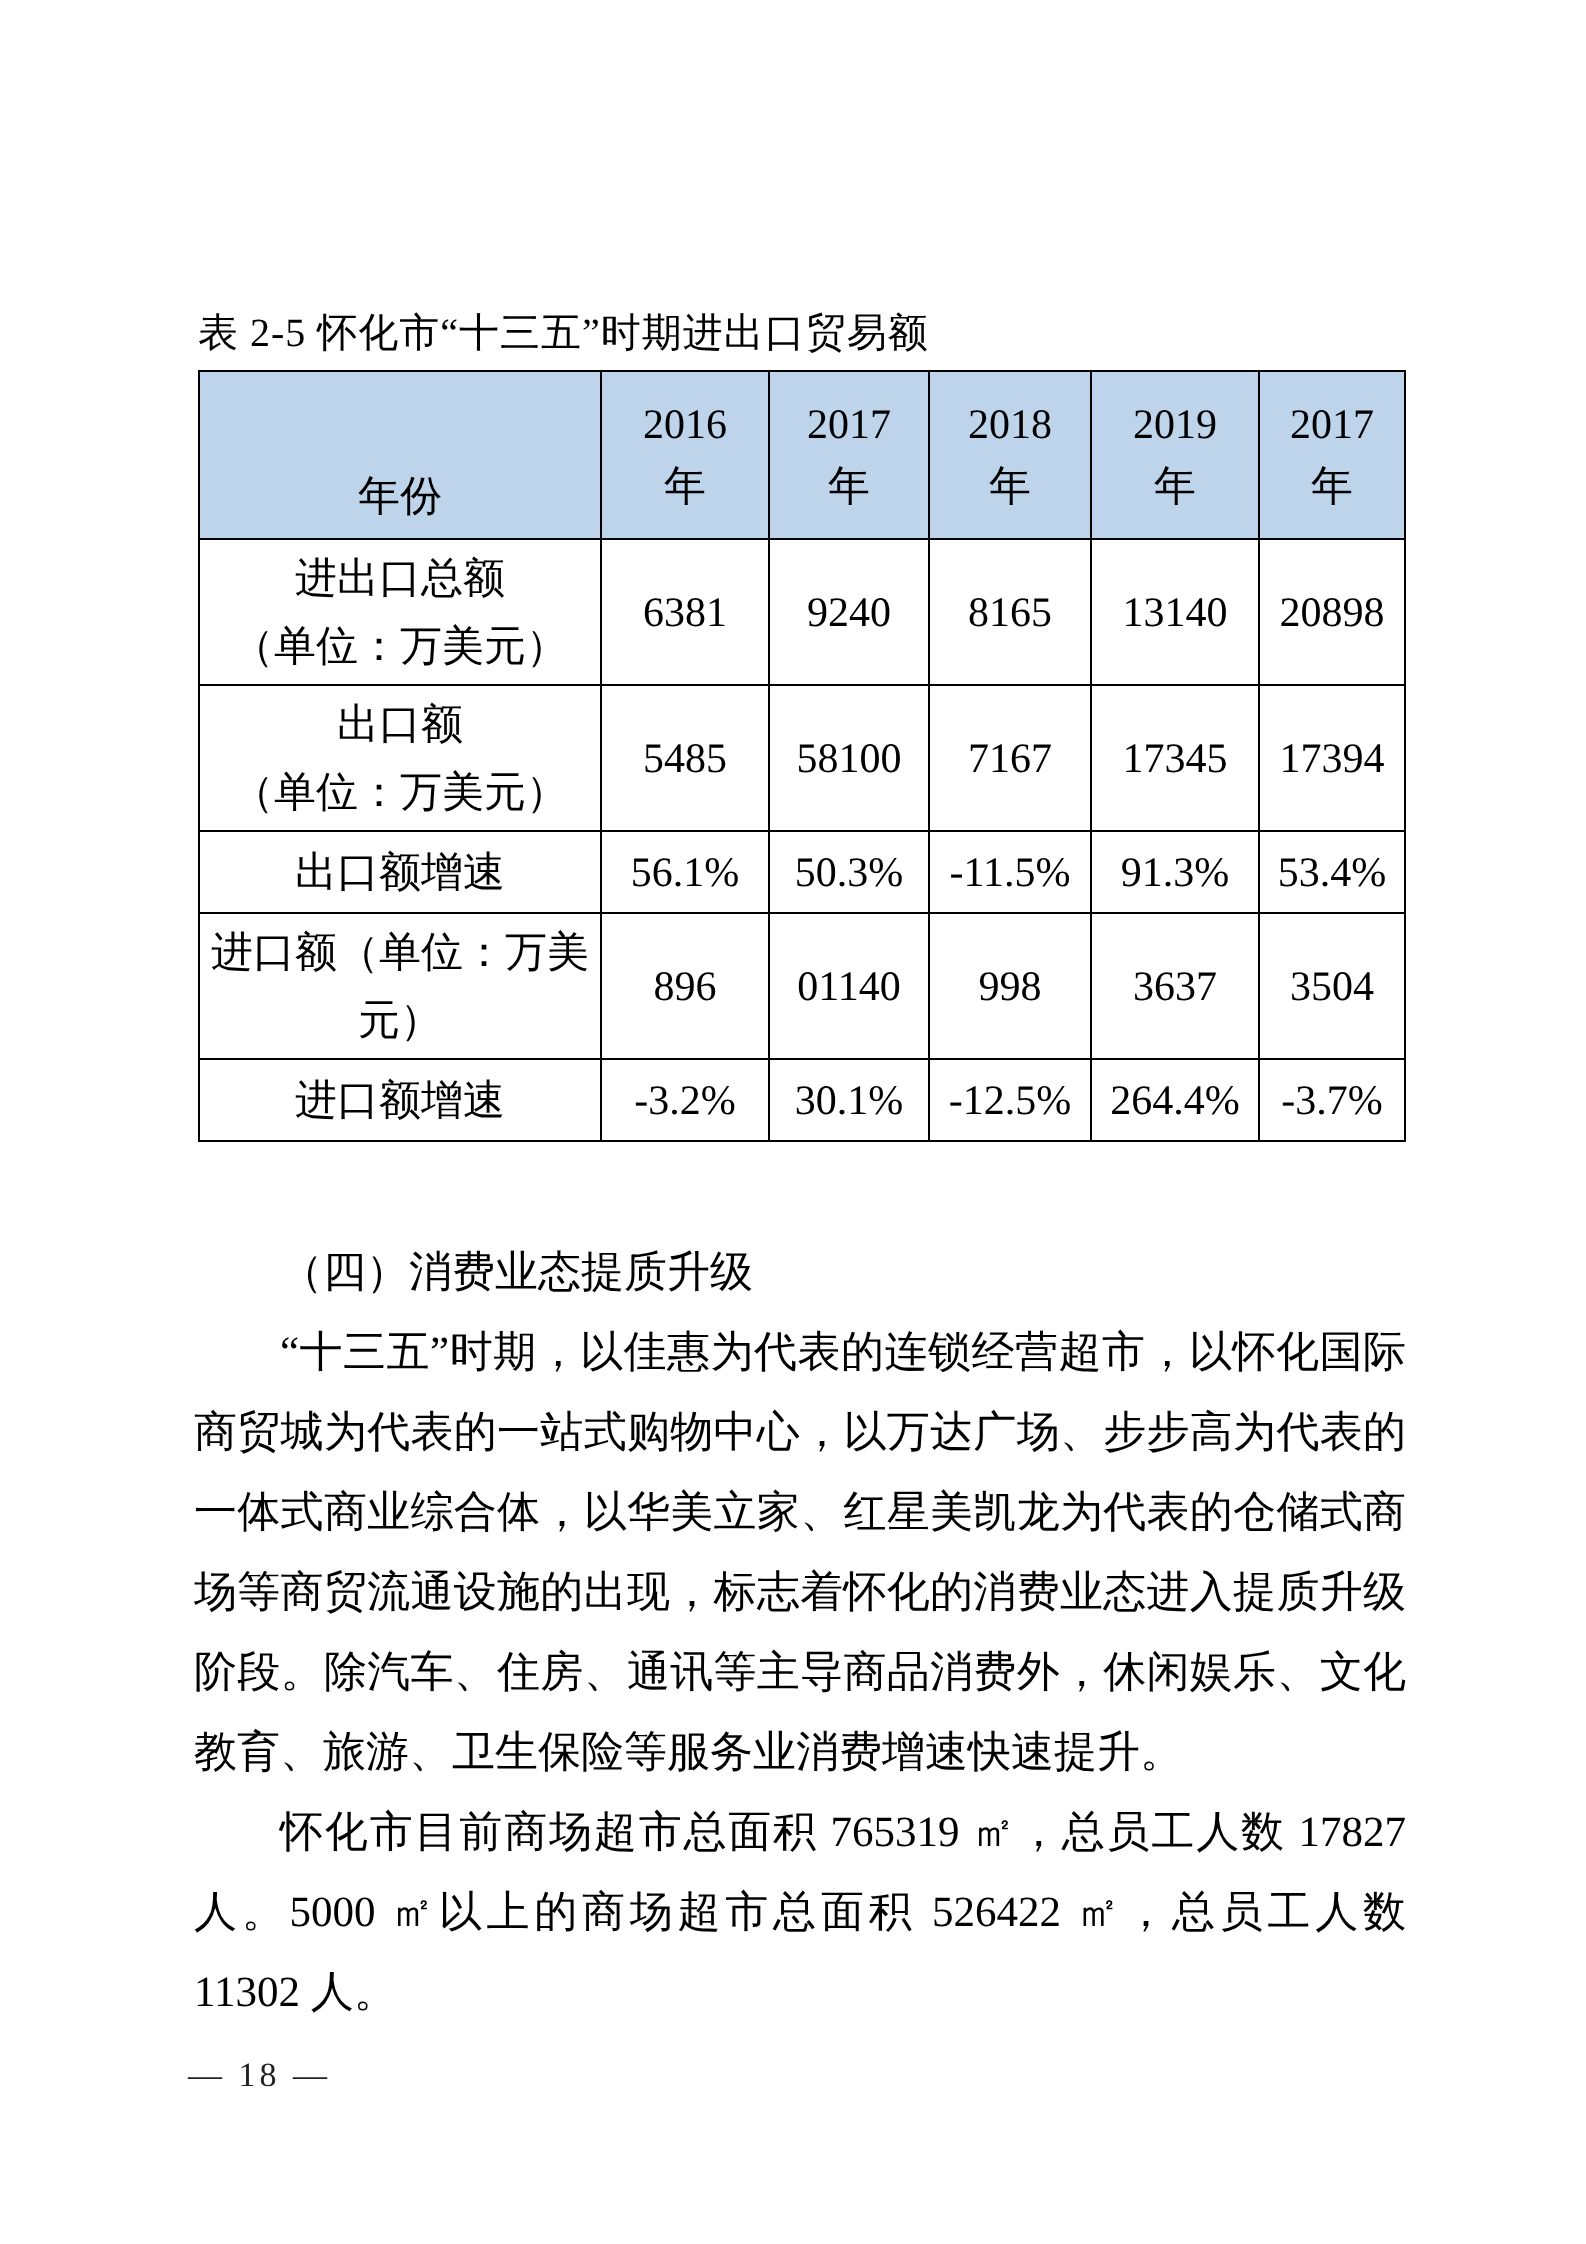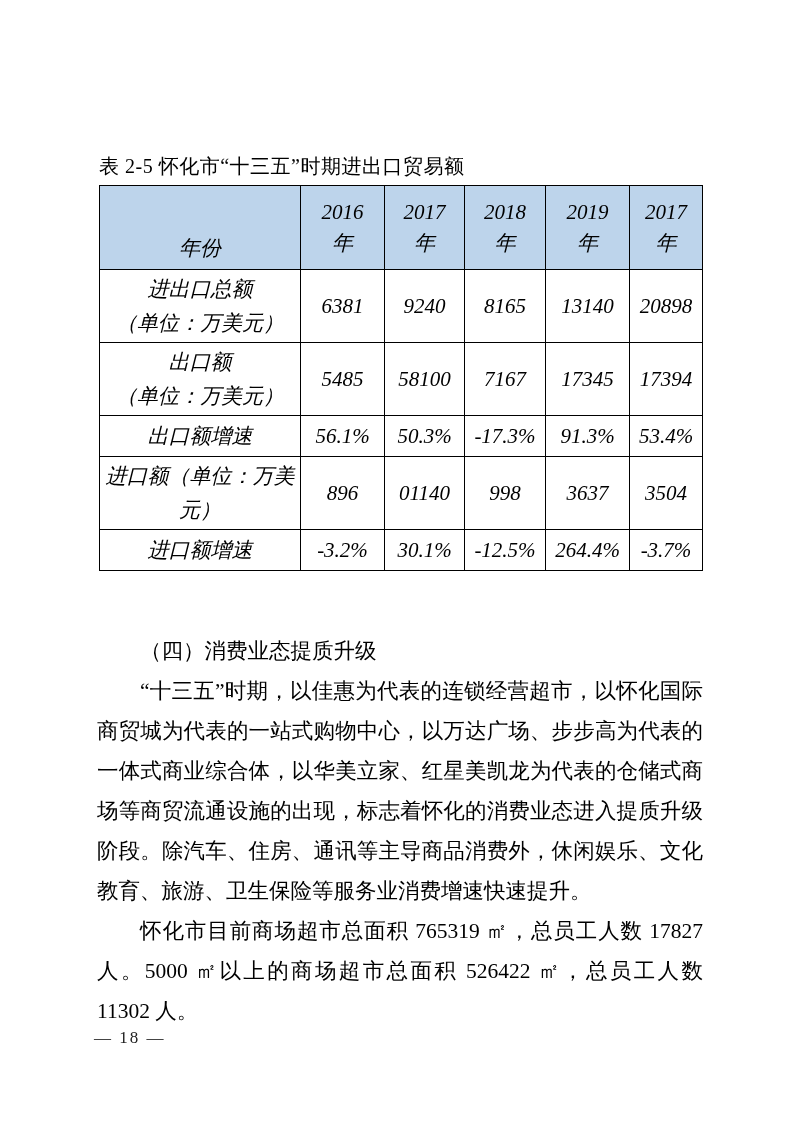--- a/index.html
+++ b/index.html
@@ -30,21 +30,20 @@
     border-collapse: collapse;
     table-layout: fixed;
   }
   table.trade td {
     border: 1.5px solid #000;
     text-align: center;
     vertical-align: middle;
     font-size: 21px;
     padding: 0;
     overflow: hidden;
-    font-style: italic;
   }
   tr.head td {
     background: #BDD4EB;
     height: 74px;
     white-space: pre-line;
     line-height: 31px;
   }
   tr.head td.corner {
     vertical-align: bottom;
     padding-bottom: 9px;
@@ -53,21 +52,21 @@
   td.rowlabel {
     white-space: pre-line;
     line-height: 34px;
     font-size: 20px;
   }
   tr.tall td { height: 72px; }
   tr.short td { height: 40px; }
   .textblock {
     position: absolute;
     left: 97px;
-    top: 631px;
+    top: 616px;
     width: 606px;
     font-size: 21.5px;
     line-height: 40px;
     text-align: justify;
   }
   .heading {
     margin: 0;
     text-indent: 43px;
     font-weight: normal;
     font-size: 21.5px;
@@ -134,21 +133,21 @@
         <td>58100</td>
         <td>7167</td>
         <td>17345</td>
         <td>17394</td>
       </tr>
 
       <tr class="short">
         <td class="rowlabel">出口额增速</td>
         <td>56.1%</td>
         <td>50.3%</td>
-        <td>-17.3%</td>
+        <td>-11.5%</td>
         <td>91.3%</td>
         <td>53.4%</td>
       </tr>
 
       <tr class="tall">
         <td class="rowlabel">进口额（单位：万美
 元）</td>
         <td>896</td>
         <td>01140</td>
         <td>998</td>

